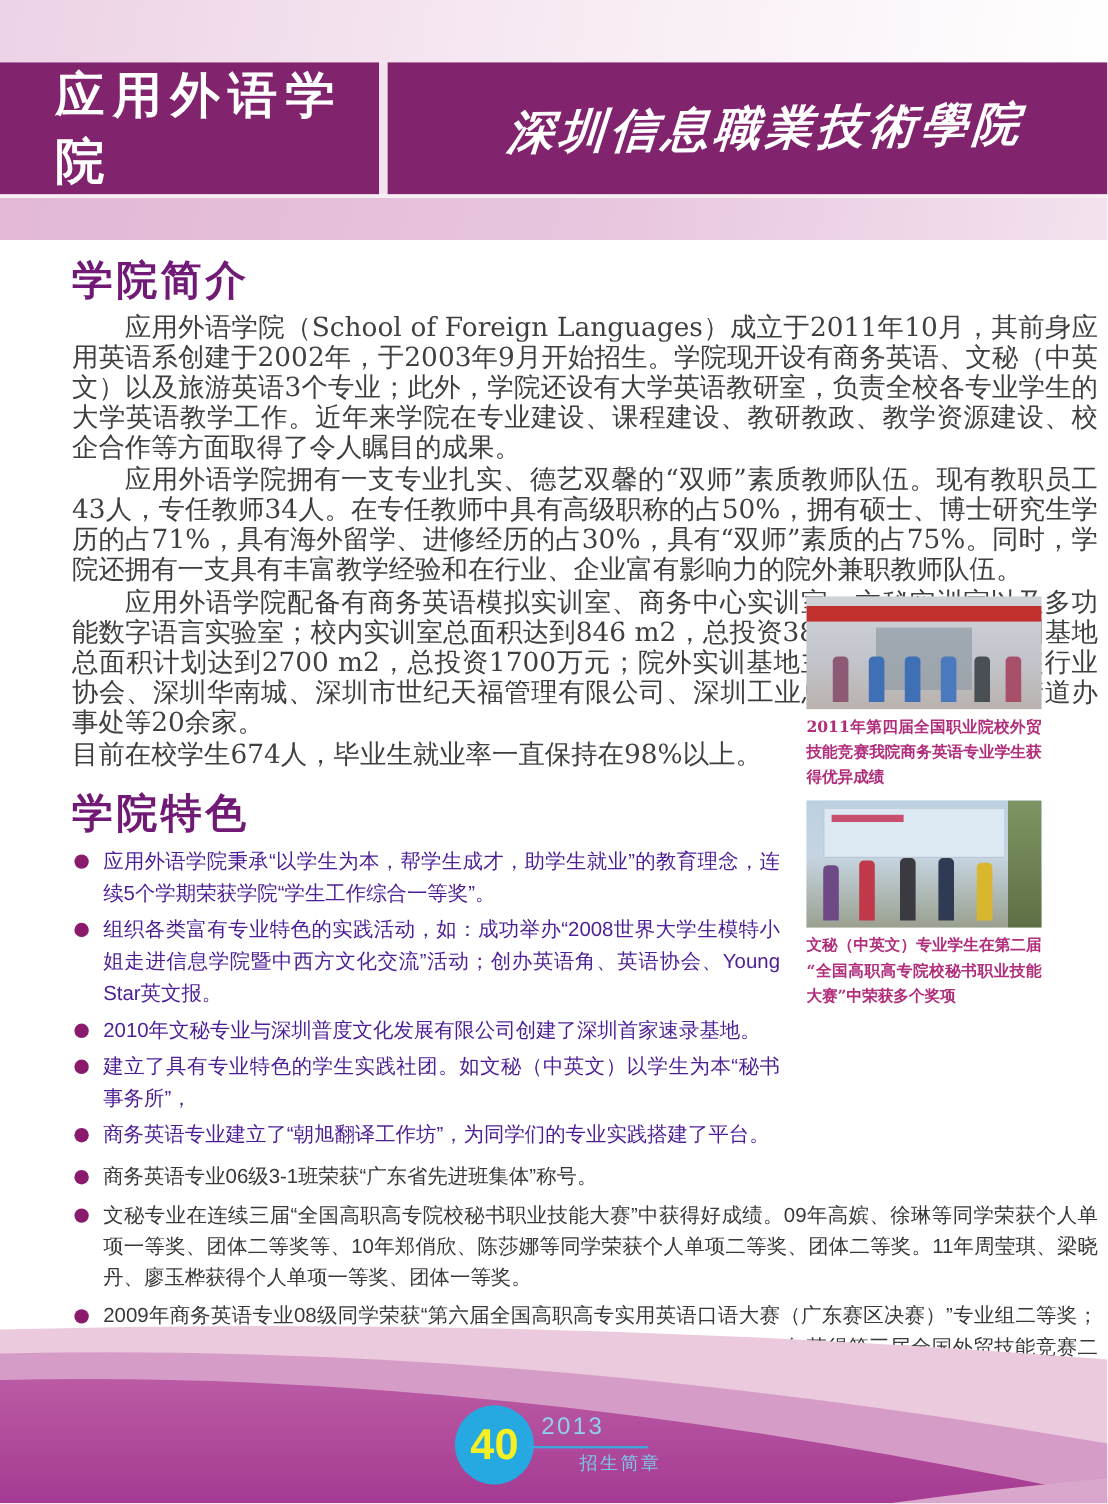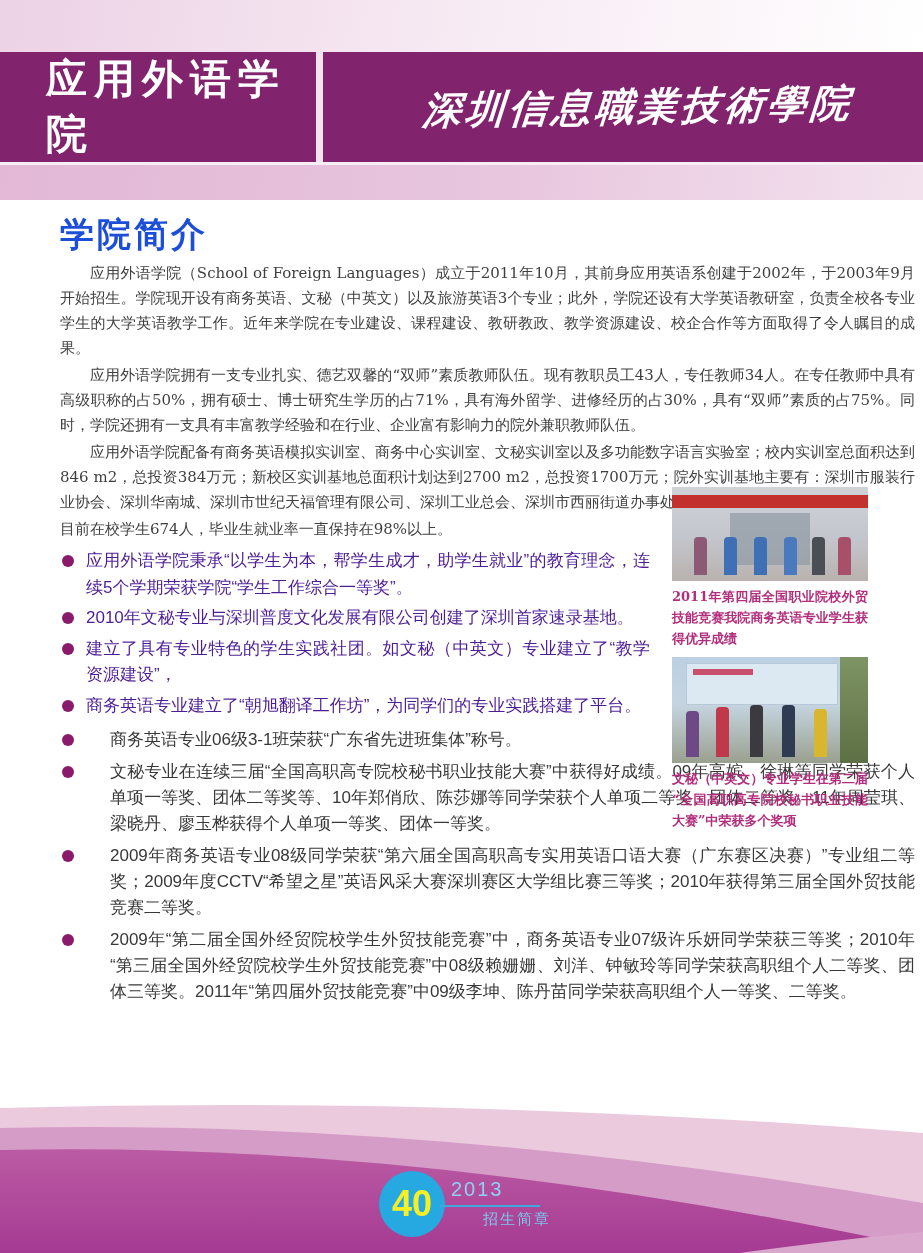--- a/index.html
+++ b/index.html
@@ -15,35 +15,35 @@
   .college-name{margin-left:46px;color:#ffffff;font-size:41px;font-weight:bold;letter-spacing:7px;
         font-family:"Liberation Sans",sans-serif;}
   .school-script{margin-left:100px;color:#ffffff;font-size:39px;font-weight:bold;font-style:italic;
         letter-spacing:4px;transform:skewX(-5deg) rotate(-1deg);
         font-family:"DejaVu Serif","Liberation Serif",serif;}
   .pink-band{position:absolute;left:0;top:165px;width:923px;height:35px;
         background:linear-gradient(100deg,#e2b8d6 0%,#e8c6de 55%,#f3e2ee 100%);}
   .white-line{position:absolute;left:0;top:162px;width:923px;height:3px;background:#f7eef4;}
   
   .main{position:absolute;left:60px;top:200px;width:855px;}
-  h2.sec{margin:14px 0 6px 0;font-size:34px;line-height:41px;font-weight:bold;color:#1d4ed8;
+  h2.sec{margin:14px 0 6px 0;font-size:34px;line-height:41px;font-weight:bold;color:#701a75;
         letter-spacing:3px;font-family:"Liberation Sans",sans-serif;}
-  .intro p{margin:0 0 2px 0;font-size:15px;line-height:25px;color:#3f3f3f;text-align:justify;
+  .intro p{margin:0 0 2px 0;font-size:22px;line-height:25px;color:#3f3f3f;text-align:justify;
         font-family:"DejaVu Serif","Liberation Serif",serif;}
   .intro p.indent{text-indent:2em;}
   ul.blist{list-style:none;margin:4px 0 0 0;padding:0;}
   ul.blist li{display:flex;margin:0 0 4px 0;}
   .dot{flex:0 0 12px;width:12px;height:12px;border-radius:50%;background:#8a1b6c;margin:7px 12px 0 2px;}
   .features-row{display:flex;}
   .features-col{width:590px;}
   .features-col li span.txt{font-size:17px;line-height:26.5px;color:#4c1d95;text-align:justify;}
-  .students li span.txt{font-size:17px;line-height:26px;color:#383838;text-align:justify;margin-left:24px;}
+  .students li span.txt{font-size:17px;line-height:26px;color:#383838;text-align:justify;}
   .students ul.blist li{margin-bottom:6px;}
   
-  .photo-col{position:absolute;left:672px;top:487px;width:196px;}
+  .photo-col{position:absolute;left:672px;top:497px;width:196px;}
   .photo{position:relative;width:196px;overflow:hidden;}
   .photo-1{height:94px;background:linear-gradient(#cfd3d8 0%,#c3c5cc 55%,#b9b2ae 100%);}
   .p1-banner{position:absolute;left:0;top:8px;width:196px;height:13px;background:#c2312e;}
   .p1-door{position:absolute;left:58px;top:26px;width:80px;height:52px;background:#8f9aa4;opacity:.7;}
   .person{position:absolute;bottom:6px;width:13px;height:38px;border-radius:4px 4px 0 0;}
   .photo-2{height:106px;background:linear-gradient(#bcd0e2 0%,#c5d4e0 45%,#9aa08f 100%);margin-top:8px;}
   .p2-banner{position:absolute;left:14px;top:6px;width:150px;height:40px;background:#dce9f2;border:1px solid #b8c8d6;}
   .p2-banner i{position:absolute;left:6px;top:5px;width:60px;height:6px;background:#c94f6e;}
   .p2-green{position:absolute;right:0;top:0;width:28px;height:106px;background:linear-gradient(#7f9464,#5d7045);}
   .caption{margin-top:5px;font-size:13px;line-height:21px;color:#b12e7c;font-weight:bold;
@@ -81,32 +81,37 @@
     <section class="intro">
       <h2 class="sec">学院简介</h2>
       <p class="indent">应用外语学院（School of Foreign Languages）成立于2011年10月，其前身应用英语系创建于2002年，于2003年9月开始招生。学院现开设有商务英语、文秘（中英文）以及旅游英语3个专业；此外，学院还设有大学英语教研室，负责全校各专业学生的大学英语教学工作。近年来学院在专业建设、课程建设、教研教政、教学资源建设、校企合作等方面取得了令人瞩目的成果。</p>
       <p class="indent">应用外语学院拥有一支专业扎实、德艺双馨的“双师”素质教师队伍。现有教职员工43人，专任教师34人。在专任教师中具有高级职称的占50%，拥有硕士、博士研究生学历的占71%，具有海外留学、进修经历的占30%，具有“双师”素质的占75%。同时，学院还拥有一支具有丰富教学经验和在行业、企业富有影响力的院外兼职教师队伍。</p>
       <p class="indent">应用外语学院配备有商务英语模拟实训室、商务中心实训室、文秘实训室以及多功能数字语言实验室；校内实训室总面积达到846 m2，总投资384万元；新校区实训基地总面积计划达到2700 m2，总投资1700万元；院外实训基地主要有：深圳市服装行业协会、深圳华南城、深圳市世纪天福管理有限公司、深圳工业总会、深圳市西丽街道办事处等20余家。</p>
       <p>目前在校学生674人，毕业生就业率一直保持在98%以上。</p>
     </section>
 
     <div class="features-row">
       <section class="features-col">
+        <h2 class="sec">学院特色</h2>
         <ul class="blist">
           <li>
               <span class="dot"></span>
               <span class="txt">应用外语学院秉承“以学生为本，帮学生成才，助学生就业”的教育理念，连续5个学期荣获学院“学生工作综合一等奖”。</span>
             </li>
           <li>
               <span class="dot"></span>
+              <span class="txt">组织各类富有专业特色的实践活动，如：成功举办“2008世界大学生模特小姐走进信息学院暨中西方文化交流”活动；创办英语角、英语协会、Young Star英文报。</span>
+            </li>
+          <li>
+              <span class="dot"></span>
               <span class="txt">2010年文秘专业与深圳普度文化发展有限公司创建了深圳首家速录基地。</span>
             </li>
           <li>
               <span class="dot"></span>
-              <span class="txt">建立了具有专业特色的学生实践社团。如文秘（中英文）专业建立了“教学资源建设”，</span>
+              <span class="txt">建立了具有专业特色的学生实践社团。如文秘（中英文）以学生为本“秘书事务所”，</span>
             </li>
           <li>
               <span class="dot"></span>
               <span class="txt">商务英语专业建立了“朝旭翻译工作坊”，为同学们的专业实践搭建了平台。</span>
             </li>
         </ul>
       </section>
     </div>
 
     <section class="students">

